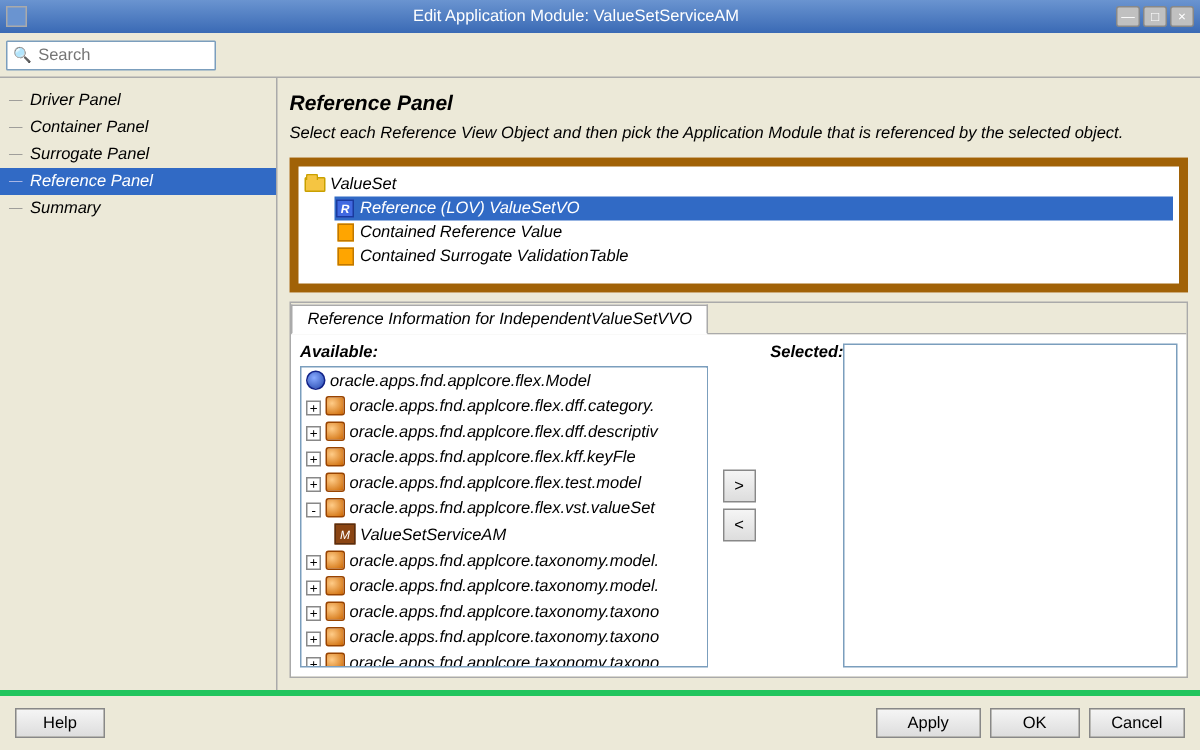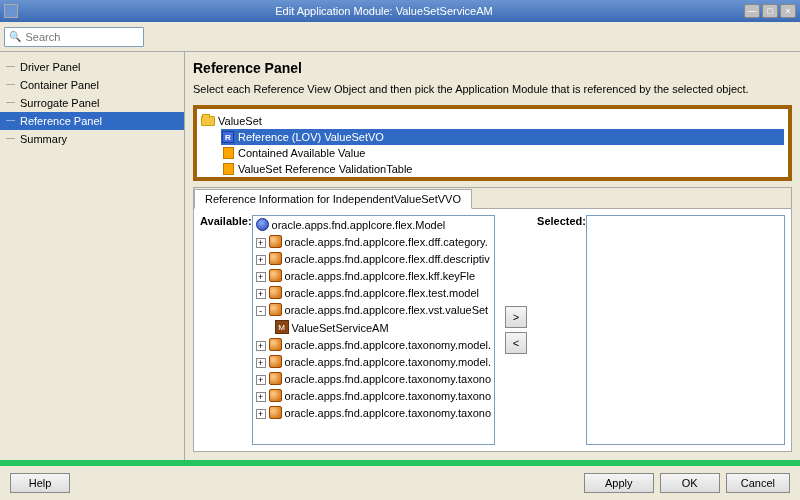--- a/index.html
+++ b/index.html
@@ -96,20 +96,21 @@
       width: 100%;
       background: transparent;
       color: #888;
     }
 
     
     .content-area {
       display: flex;
       flex: 1;
       overflow: hidden;
+      font-style: italic;
     }
 
     
     .left-panel {
       width: 185px;
       border-right: 1px solid #aaa;
       background: #ece9d8;
       padding: 6px 0;
       flex-shrink: 0;
     }
@@ -151,23 +152,23 @@
     }
     .panel-desc {
       font-size: 11px;
       color: #000;
       margin-bottom: 8px;
       line-height: 1.4;
     }
 
     
     .tree-container {
-      border: 4px solid #a16207;
-      background: white;
-      height: 76px;
+      border: 6px solid #a16207;
+      background: white;
+      height: 90px;
       overflow: auto;
       margin-bottom: 6px;
       padding: 4px;
     }
     .tree-item {
       display: flex;
       align-items: center;
       gap: 3px;
       padding: 1px 0;
       cursor: pointer;
@@ -260,21 +261,21 @@
       overflow: hidden;
       padding: 6px;
       gap: 6px;
       background: white;
     }
 
     
     .avail-section {
       flex: 1;
       display: flex;
-      flex-direction: row;
+      flex-direction: column;
     }
     .avail-label {
       font-size: 11px;
       font-weight: bold;
       margin-bottom: 3px;
     }
     .avail-list {
       flex: 1;
       border: 1px solid #7b9ebd;
       background: white;
@@ -331,21 +332,21 @@
     }
     .selected-list {
       flex: 1;
       border: 1px solid #7b9ebd;
       background: white;
     }
 
     
     .bottom-bar {
       height: 40px;
-      border-top: 6px solid #22c55e;
+      border-top: 4px solid #22c55e;
       display: flex;
       align-items: center;
       justify-content: space-between;
       padding: 0 10px;
       background: #ece9d8;
       gap: 48px;
     }
     .bottom-left {
       display: flex;
       gap: 4px;
@@ -444,28 +445,28 @@
           <span class="tree-icon">
             <div class="ref-icon">R</div>
           </span>
           <span>Reference (LOV) ValueSetVO</span>
         </div>
 
         <div class="tree-item tree-indent-1">
           <span class="tree-icon">
             <div class="small-doc"></div>
           </span>
-          <span>Contained Available Value</span>
+          <span>Contained Reference Value</span>
         </div>
 
         <div class="tree-item tree-indent-1">
           <span class="tree-icon">
             <div class="small-doc"></div>
           </span>
-          <span>ValueSet Reference ValidationTable</span>
+          <span>Contained Surrogate ValidationTable</span>
         </div>
       </div>
 
       <div class="tab-container">
         <div class="tab-header">
           <div class="tab-item active">Reference Information for IndependentValueSetVVO</div>
         </div>
         <div class="tab-content">
 
           <div class="avail-section">

